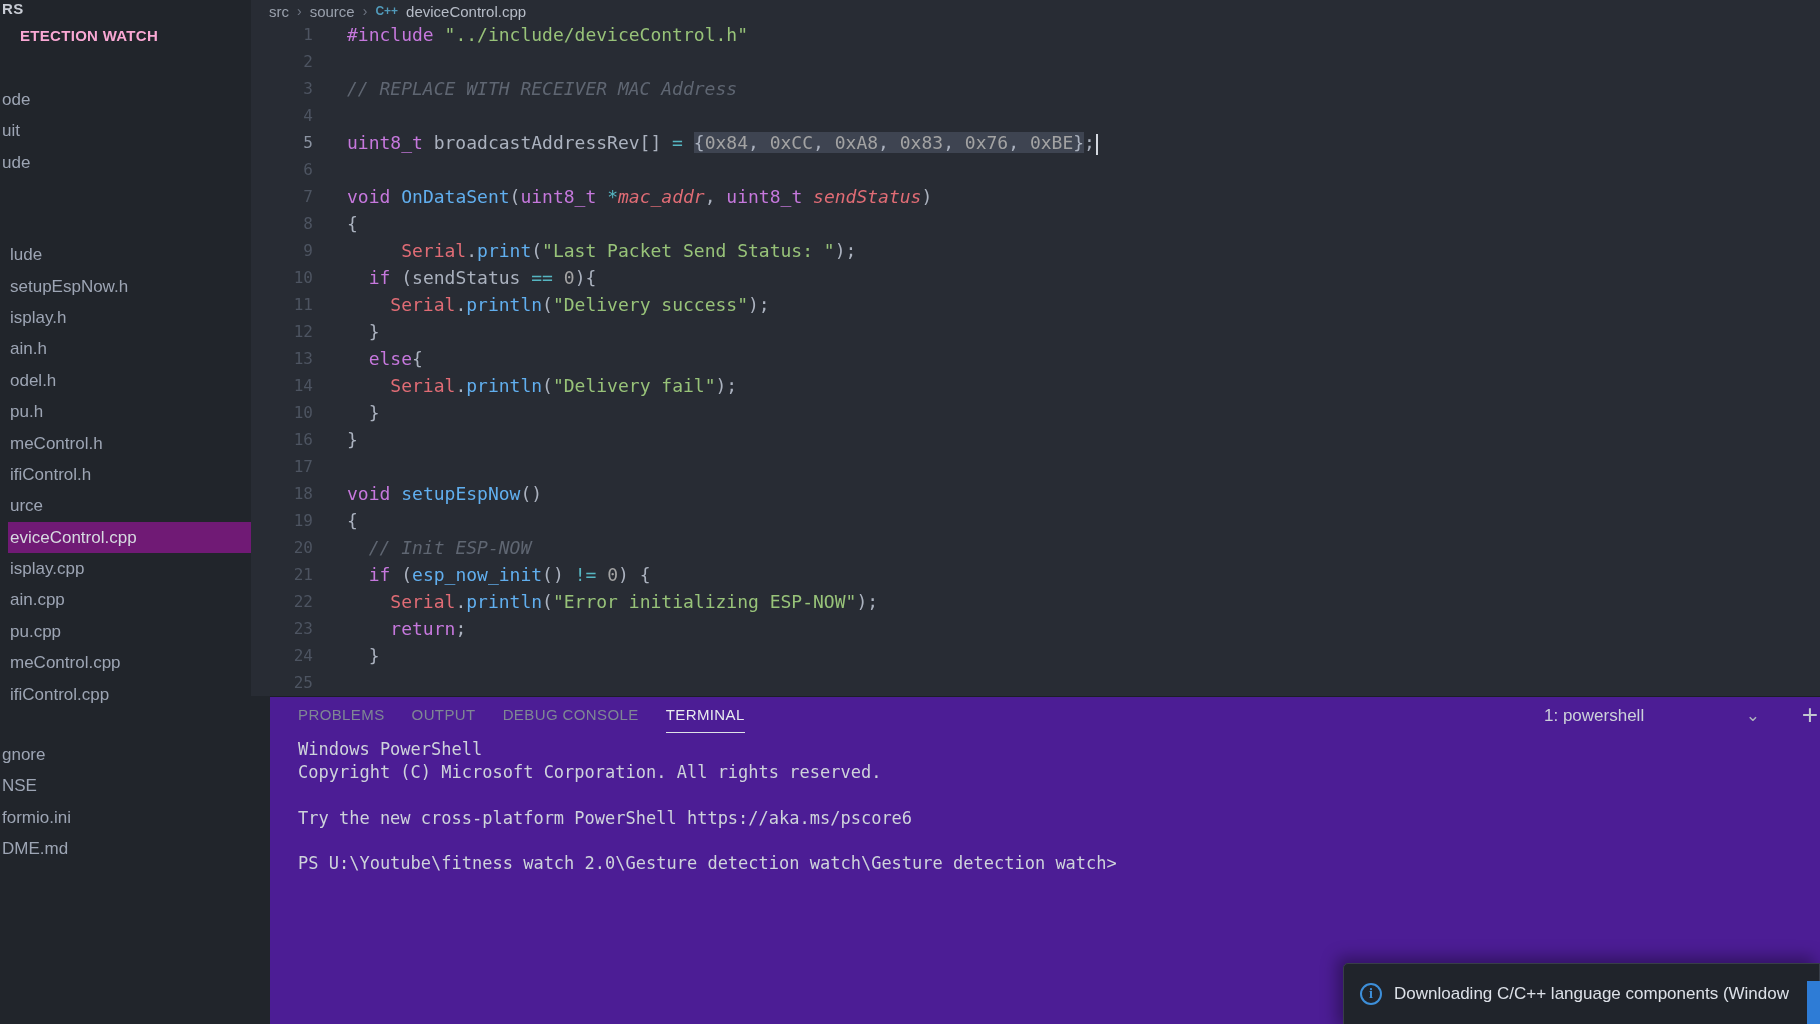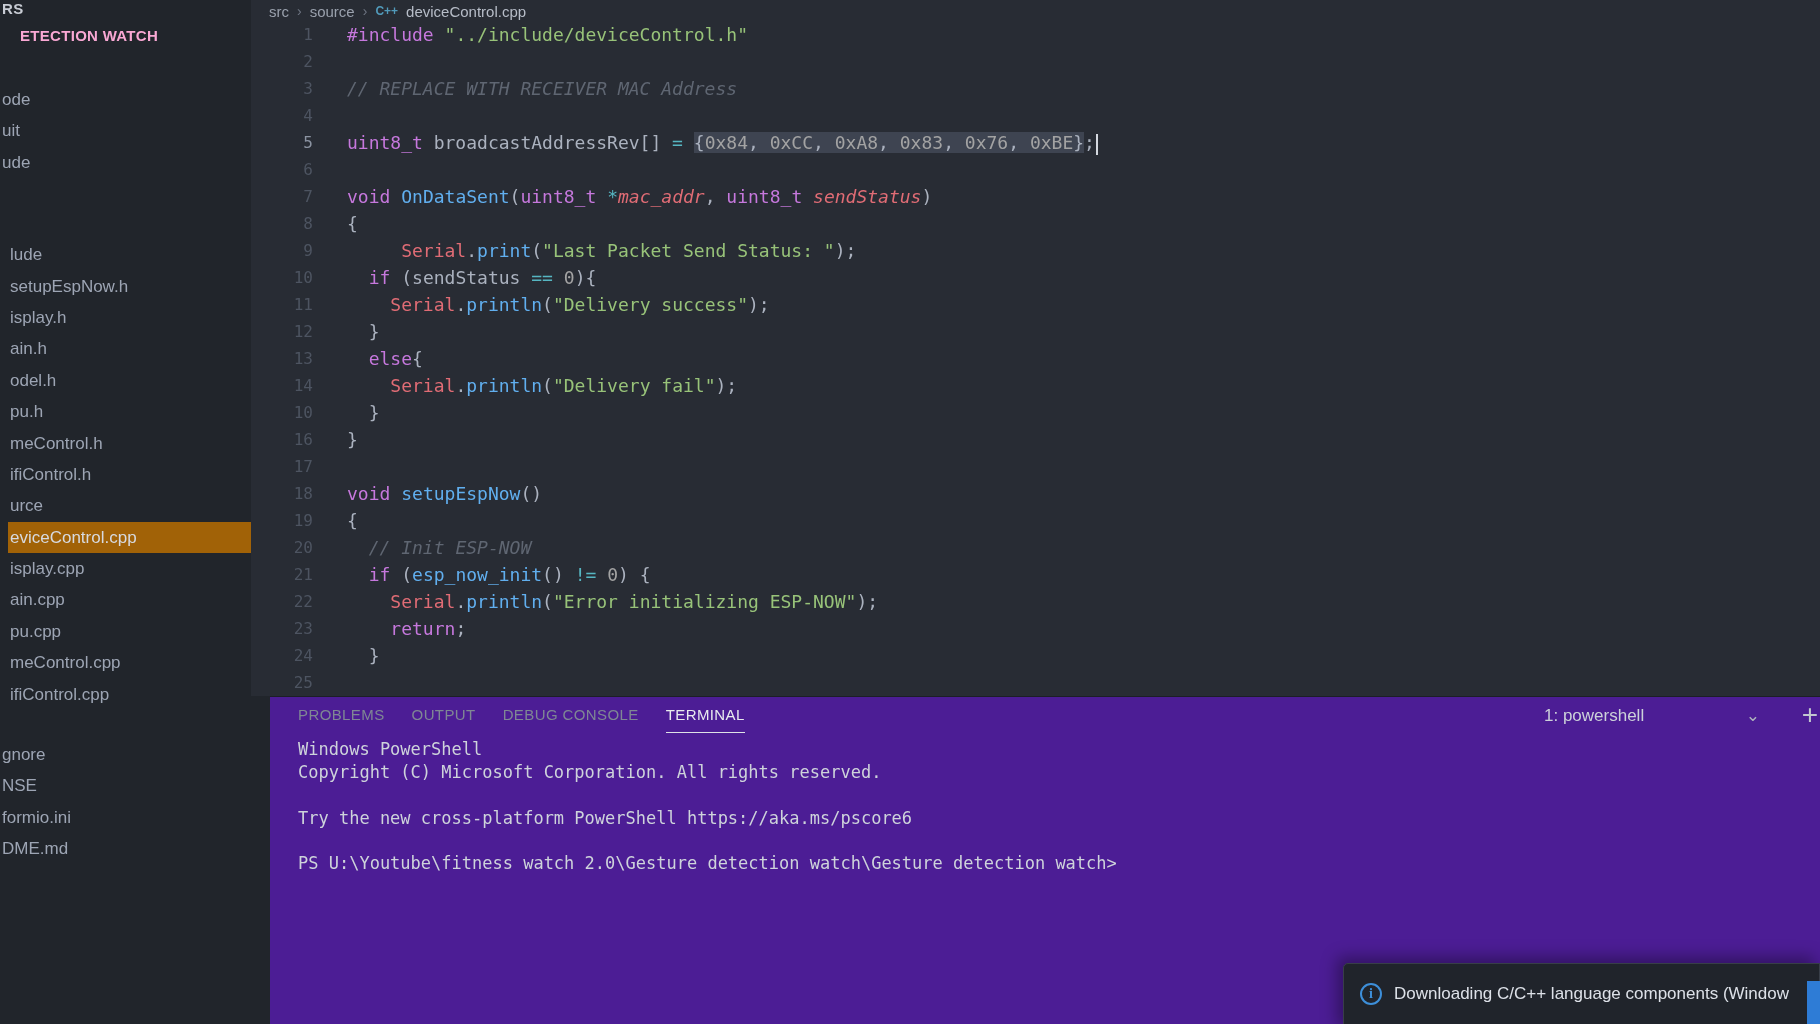--- a/index.html
+++ b/index.html
@@ -11,21 +11,21 @@
              background:#21252b; border-right:1px solid #181b20; overflow:hidden; }
   .sb-top { position:absolute; top:0; left:2px; font-size:15px; font-weight:700;
             color:#c8ccd4; letter-spacing:0.5px; }
   .sb-header { position:absolute; top:27px; left:20px; font-size:15px; font-weight:700;
                color:#f9a8d4; letter-spacing:0.3px; white-space:nowrap; }
   #sb-items { position:absolute; top:84px; left:0; right:0; }
   .sb-group-1 { margin-top:61px;padding-left:8px; }
   .sb-group-2 { margin-top:29px; }
   .sb-item { height:31.4px; line-height:31.4px; padding-left:2px; font-size:17px;
              color:#9da5b4; white-space:nowrap; overflow:hidden; cursor:pointer; }
-  .sb-item.selected { background:#a16207; color:#d7dae0; }
+  .sb-item.selected { background:#701a75; color:#d7dae0; }
 
   
   .editor { position:absolute; left:251px; top:0; width:1331px; height:696px;
             background:#282c34; overflow:hidden; }
   .breadcrumb { height:22px; padding-left:18px; display:flex; align-items:center;
                 gap:8px; font-size:15px; color:#9aa1ad; }
   .bc-sep { color:#6e7582; font-size:14px; }
   .bc-file-icon { color:#519aba; font-weight:700; font-size:12px; }
   .bc-file { color:#b7bdc8; }
   #code-lines { position:absolute; top:21px; left:0; right:0; }

